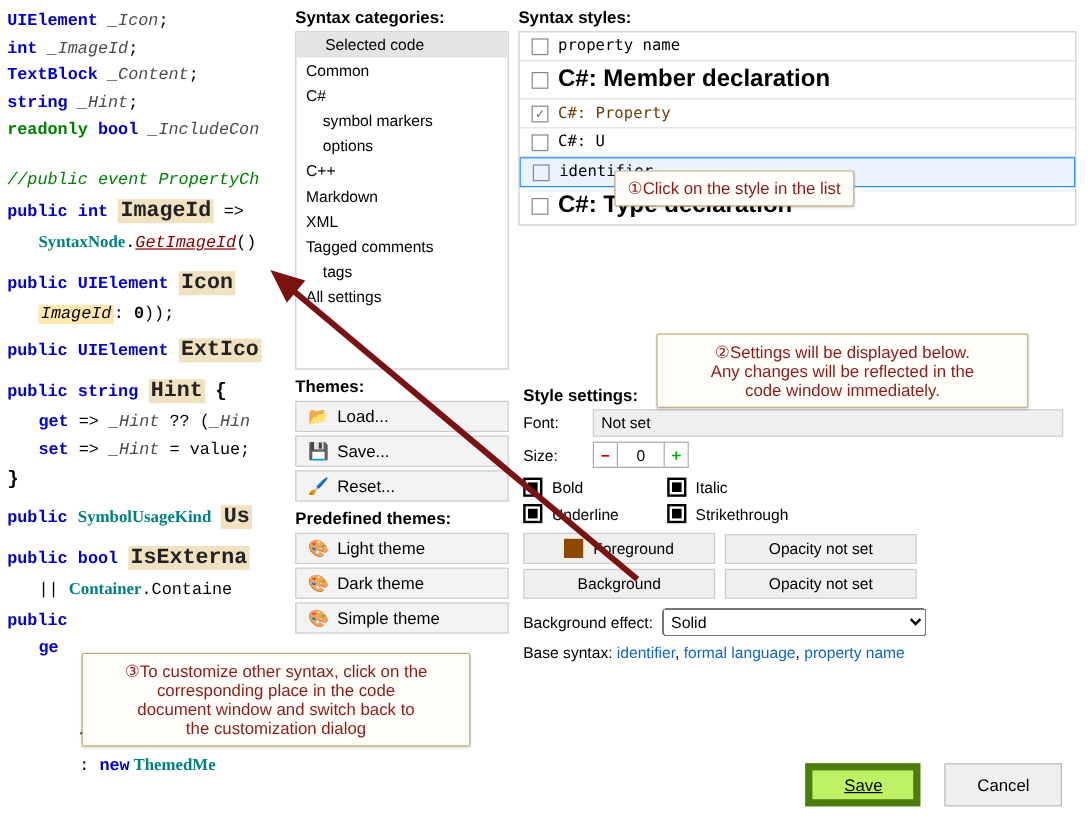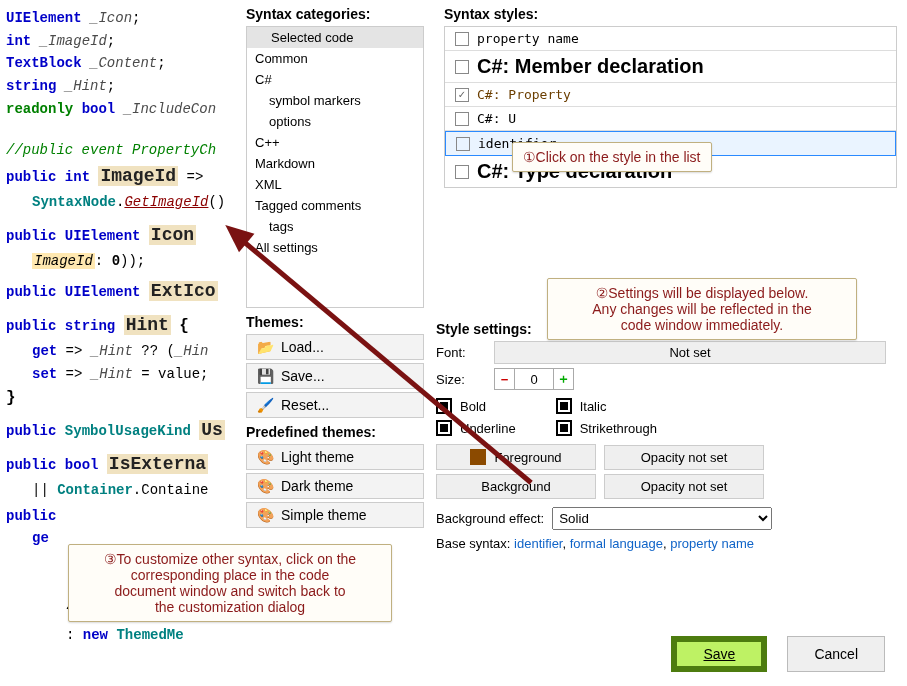--- a/index.html
+++ b/index.html
@@ -19,21 +19,21 @@
     background: #fff;
     padding: 8px 2px 8px 6px;
     font-family: Consolas, "Courier New", monospace;
     font-size: 14px;
     line-height: 1.55;
     overflow: hidden;
     white-space: nowrap;
   }
   .code-pane .kw { color: #0000c8; font-weight: bold; }
   .code-pane .ro { color: #008000; font-weight: bold; }
-  .code-pane .type { color: #008080; font-weight: bold; }
+  .code-pane .type { color: #008080; font-weight: bold; font-family: Liberation Serif, serif; }
   .code-pane .field { color: #4b4b4b; font-style: italic; }
   .code-pane .comment { color: #008000; font-style: italic; }
   .code-pane .member-decl {
     font-weight: bold;
     font-size: 18px;
     color: #222;
     background: #f0e2c0;
     padding: 0 2px;
   }
   .code-pane .prop-hl {
@@ -47,21 +47,21 @@
   .code-pane .row { margin-bottom: 1px; }
   .code-pane .indent { padding-left: 26px; }
   .code-pane .indent2 { padding-left: 60px; }
 
   .right-pane {
     flex: 1;
     padding: 6px 10px 6px 10px;
     display: flex;
     flex-direction: column;
   }
-  .upper-cols { display: flex; gap: 20px; align-items: flex-start; }
+  .upper-cols { display: flex; gap: 8px; align-items: flex-start; }
   .col-cats { width: 178px; }
   .col-styles { flex: 1; }
   h4 {
     margin: 0 0 4px 0;
     font-size: 14px;
     font-weight: bold;
   }
   .cat-list {
     border: 1px solid #ccc;
     background: #fff;
@@ -130,21 +130,21 @@
     align-items: center;
     gap: 8px;
     margin: 4px 0;
   }
   .settings-row .label { width: 50px; }
   .notset-btn {
     flex:1;
     background: #efefef;
     border: 1px solid #ccc;
     padding: 3px 6px;
-    text-align: center;
+    text-align: left;
   }
   .size-box {
     display: flex;
     align-items: center;
     border: 1px solid #aaa;
   }
   .size-box .minus, .size-box .plus {
     width: 20px; height: 20px;
     display:flex;align-items:center;justify-content:center;
     font-weight:bold;

